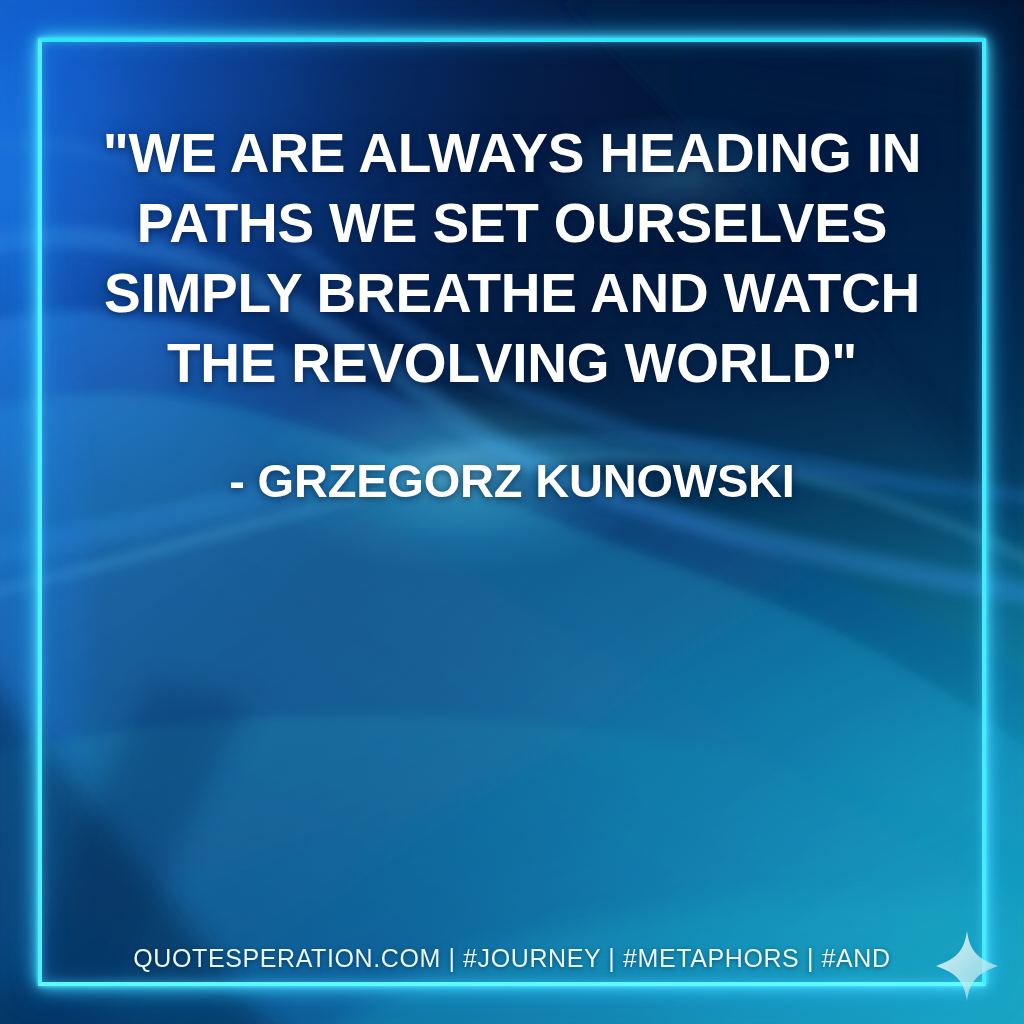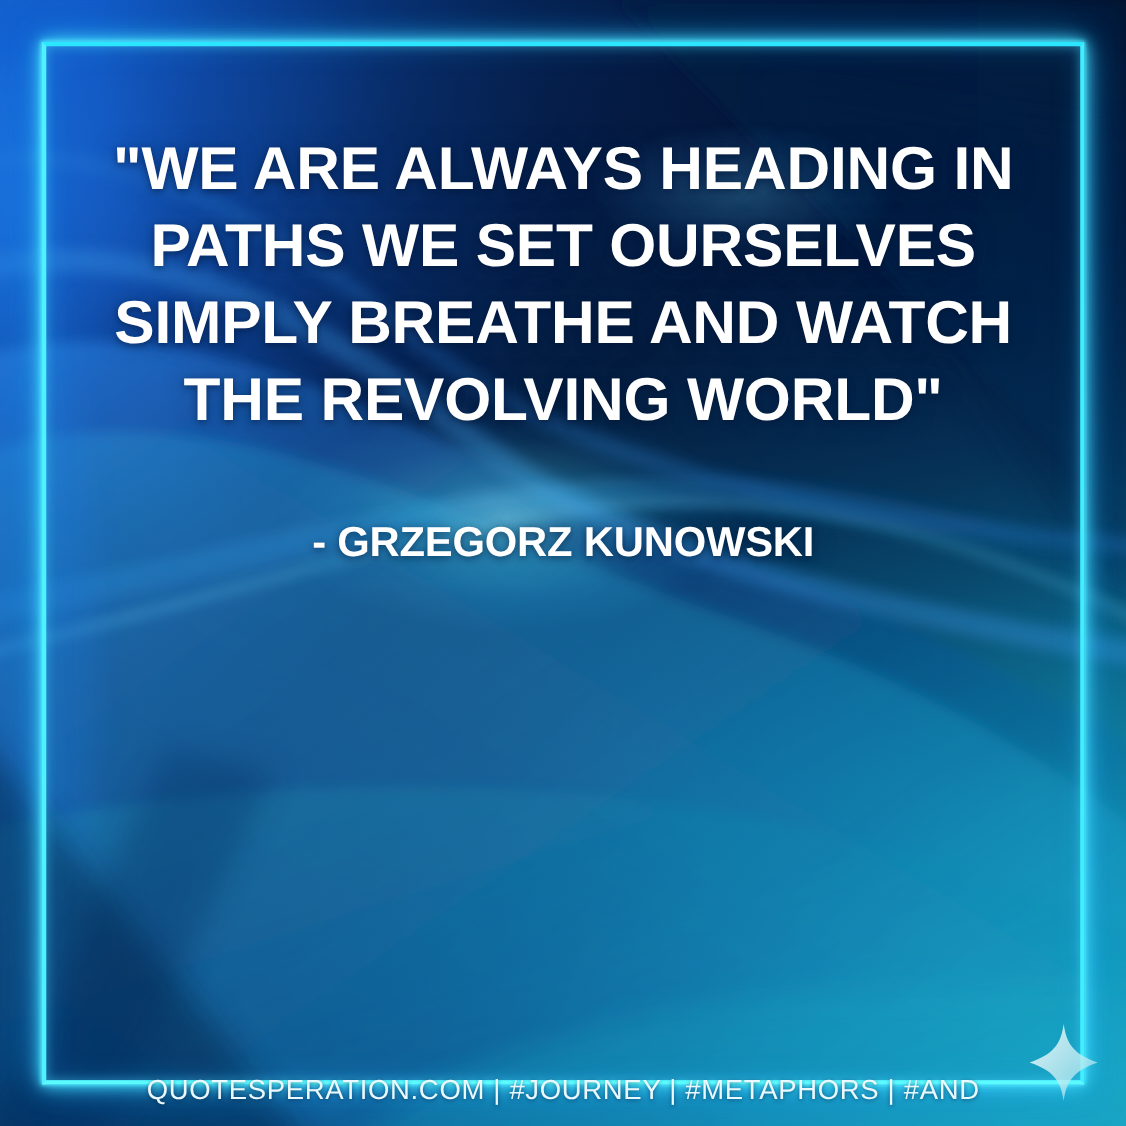--- a/index.html
+++ b/index.html
@@ -172,35 +172,34 @@
     font-size: 55px;
     line-height: 70px;
     letter-spacing: -0.2px;
     white-space: nowrap;
     text-shadow:
       0 2px 7px rgba(0,18,48,0.55),
       0 0 22px rgba(10,40,90,0.35);
   }
 
   #attribution {
-    margin-top: 60px;
-    font-size: 38px;
+    margin-top: 48px;
+    font-size: 47px;
     line-height: 70px;
   }
 
   
   #footer {
     position: absolute;
     left: 0;
     right: 0;
     top: 944px;
     display: flex;
     justify-content: center;
     align-items: center;
-    margin-top: 33px;
   }
   #footer-text {
     color: #eaf8ff;
     font-size: 25px;
     font-weight: 300;
     letter-spacing: 0.6px;
     white-space: nowrap;
     text-shadow: 0 1px 4px rgba(0,25,55,0.55);
   }
 

